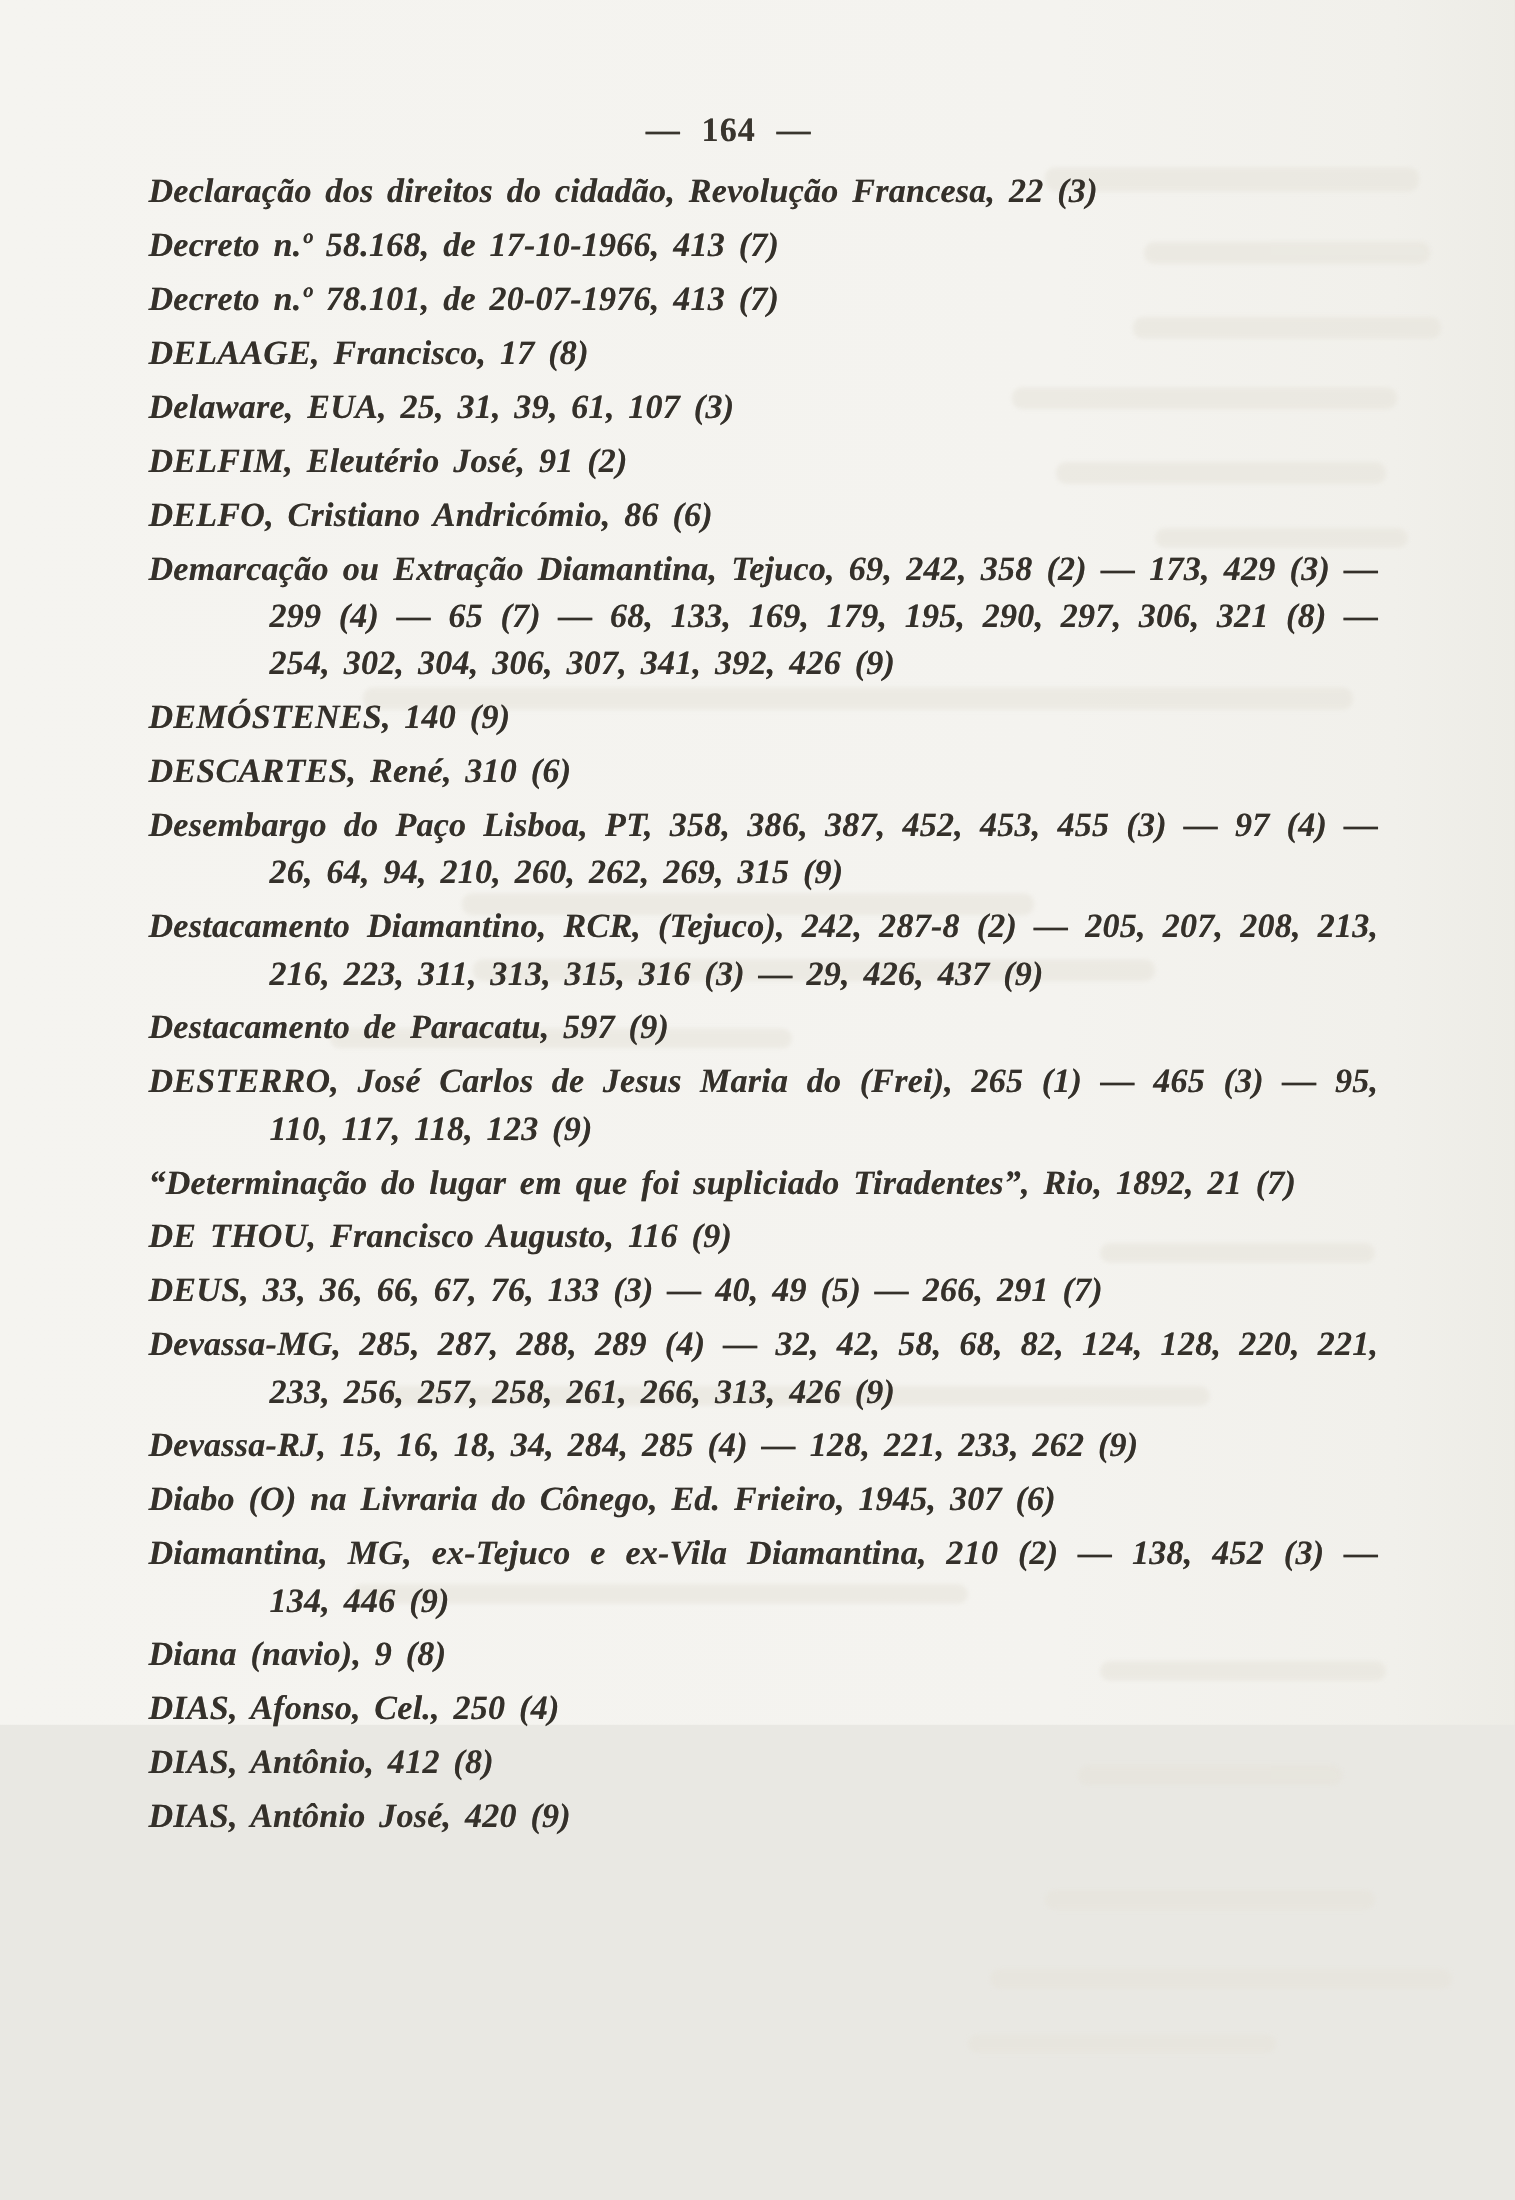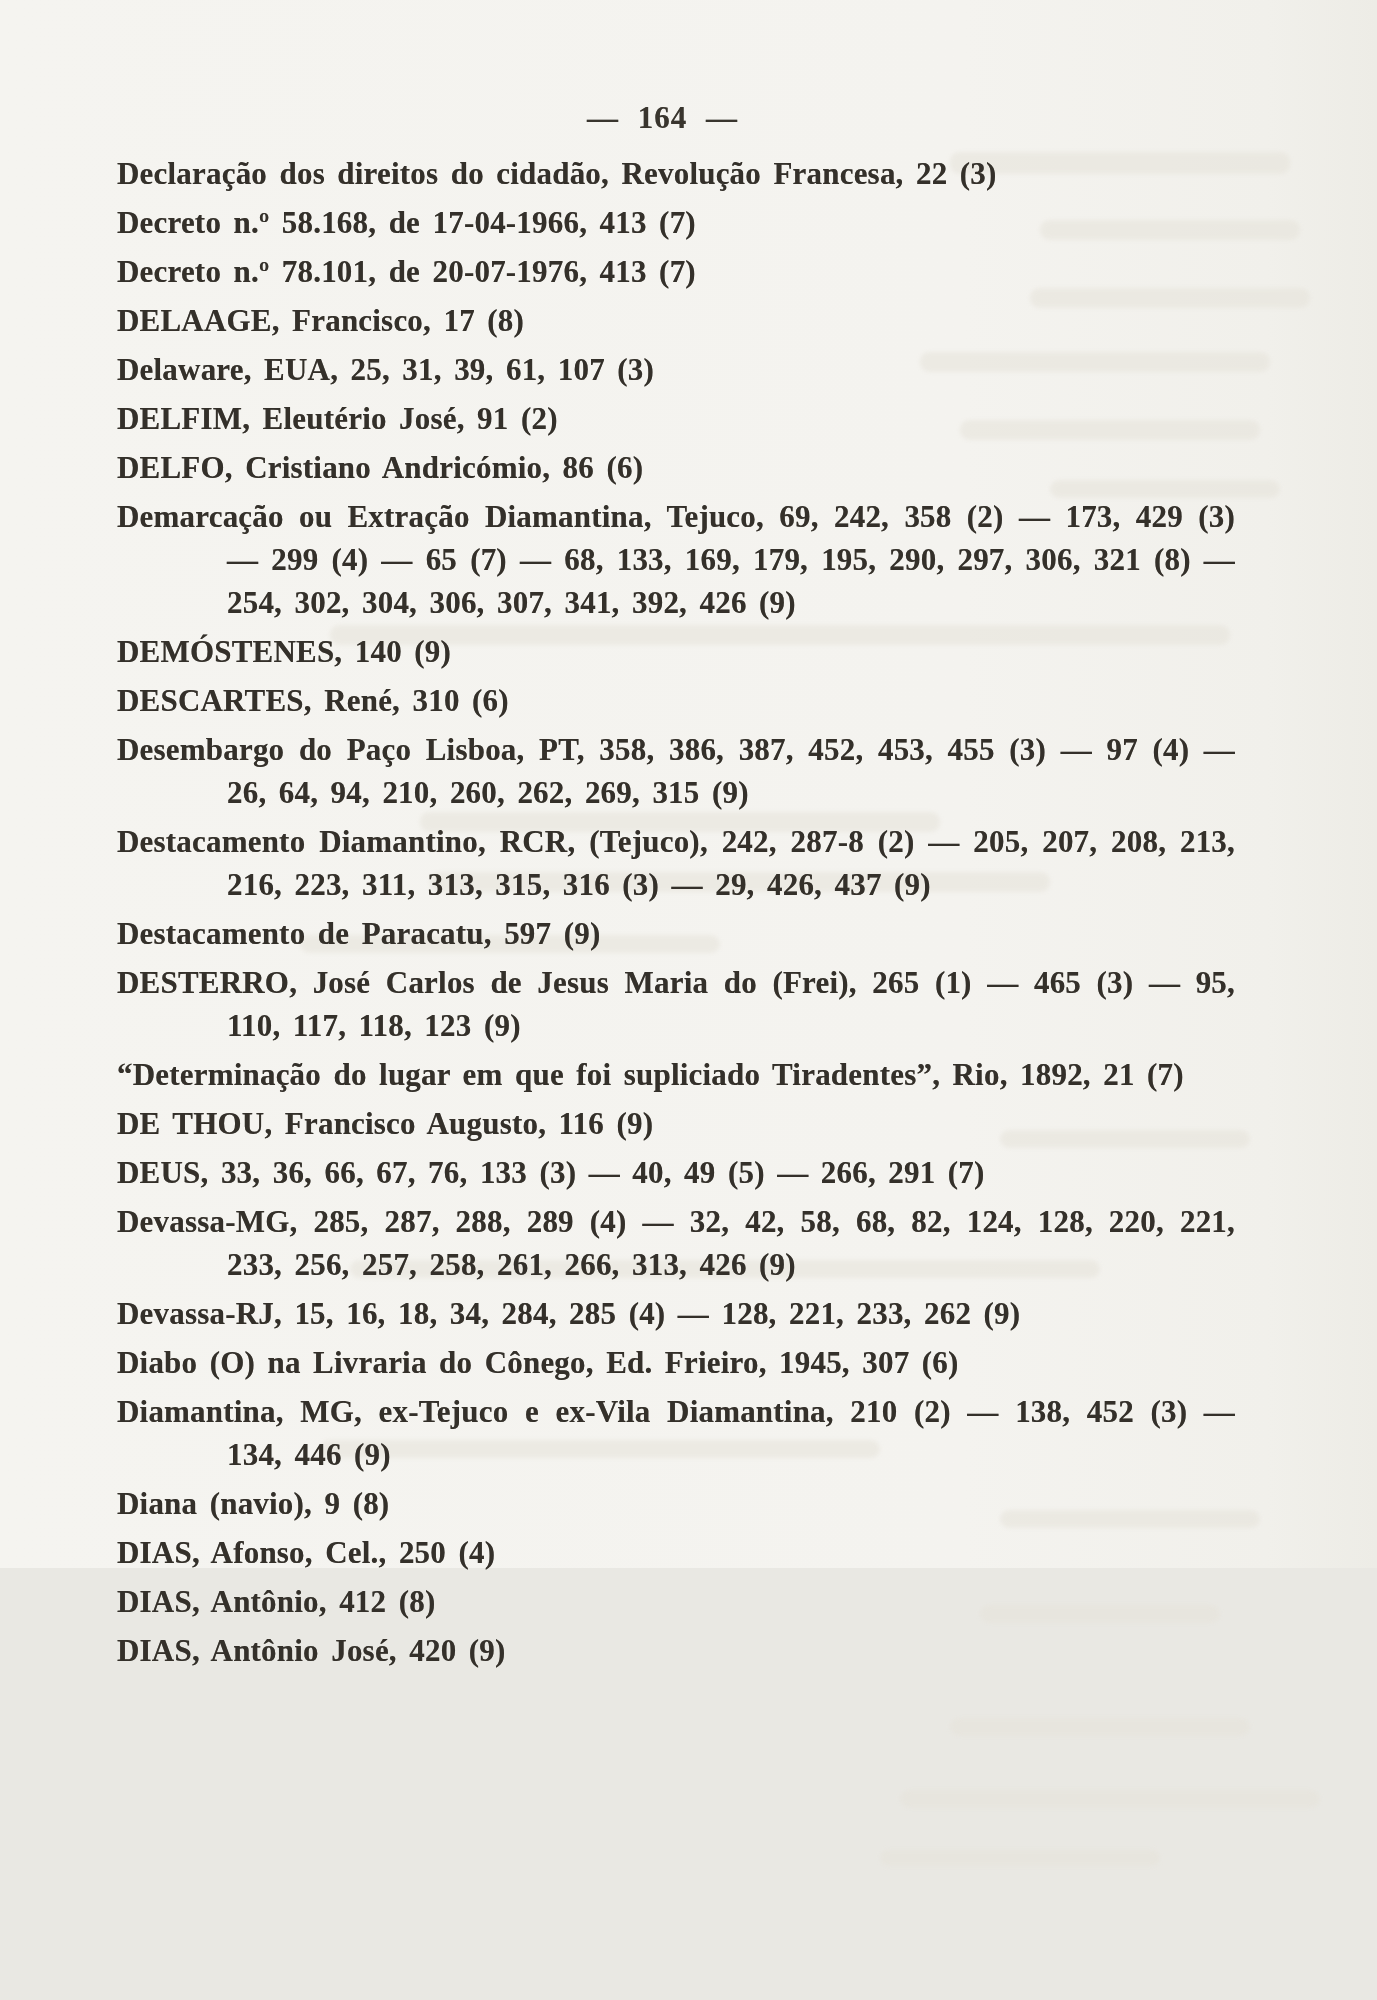--- a/index.html
+++ b/index.html
@@ -40,22 +40,23 @@
     font-size: 31px;
     font-weight: bold;
     letter-spacing: 1px;
     word-spacing: 10px;
     color: #39352e;
     text-shadow: 0 0 0.6px rgba(57,53,46,0.55);
   }
   .index-list {
     position: absolute;
     top: 152px;
-    left: 117px;
+    left: 135px;
     width: 1118px;
+    font-style: italic;
   }
   .entry {
     font-size: 31px;
     font-weight: bold;
     line-height: 43px;
     text-align: justify;
     padding-left: 110px;
     text-indent: -110px;
     margin: 0 0 6px 0;
     word-spacing: 4.5px;
@@ -87,21 +88,21 @@
     <div class="smudge" style="left:980px;  top:1605px; width:240px; height:18px;"></div>
     <div class="smudge" style="left:950px;  top:1718px; width:300px; height:18px;"></div>
     <div class="smudge" style="left:900px;  top:1790px; width:420px; height:18px;"></div>
     <div class="smudge" style="left:880px;  top:1850px; width:280px; height:16px;"></div>
   </div>
 
   <div class="page-number">— 164 —</div>
 
   <div class="index-list" id="index-list">
       <div class="entry">Declaração dos direitos do cidadão, Revolução Francesa, 22 (3)</div>
-      <div class="entry">Decreto n.º 58.168, de 17-04-1966, 413 (7)</div>
+      <div class="entry">Decreto n.º 58.168, de 17-10-1966, 413 (7)</div>
       <div class="entry">Decreto n.º 78.101, de 20-07-1976, 413 (7)</div>
       <div class="entry">DELAAGE, Francisco, 17 (8)</div>
       <div class="entry">Delaware, EUA, 25, 31, 39, 61, 107 (3)</div>
       <div class="entry">DELFIM, Eleutério José, 91 (2)</div>
       <div class="entry">DELFO, Cristiano Andricómio, 86 (6)</div>
       <div class="entry">Demarcação ou Extração Diamantina, Tejuco, 69, 242, 358 (2) — 173, 429 (3) — 299 (4) — 65 (7) — 68, 133, 169, 179, 195, 290, 297, 306, 321 (8) — 254, 302, 304, 306, 307, 341, 392, 426 (9)</div>
       <div class="entry">DEMÓSTENES, 140 (9)</div>
       <div class="entry">DESCARTES, René, 310 (6)</div>
       <div class="entry">Desembargo do Paço Lisboa, PT, 358, 386, 387, 452, 453, 455 (3) — 97 (4) — 26, 64, 94, 210, 260, 262, 269, 315 (9)</div>
       <div class="entry">Destacamento Diamantino, RCR, (Tejuco), 242, 287-8 (2) — 205, 207, 208, 213, 216, 223, 311, 313, 315, 316 (3) — 29, 426, 437 (9)</div>

